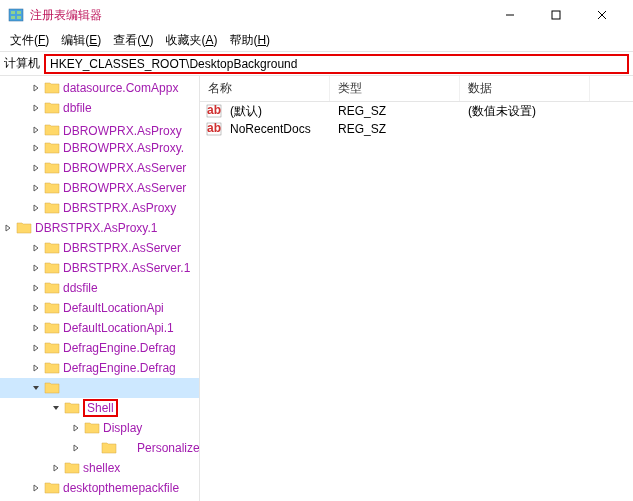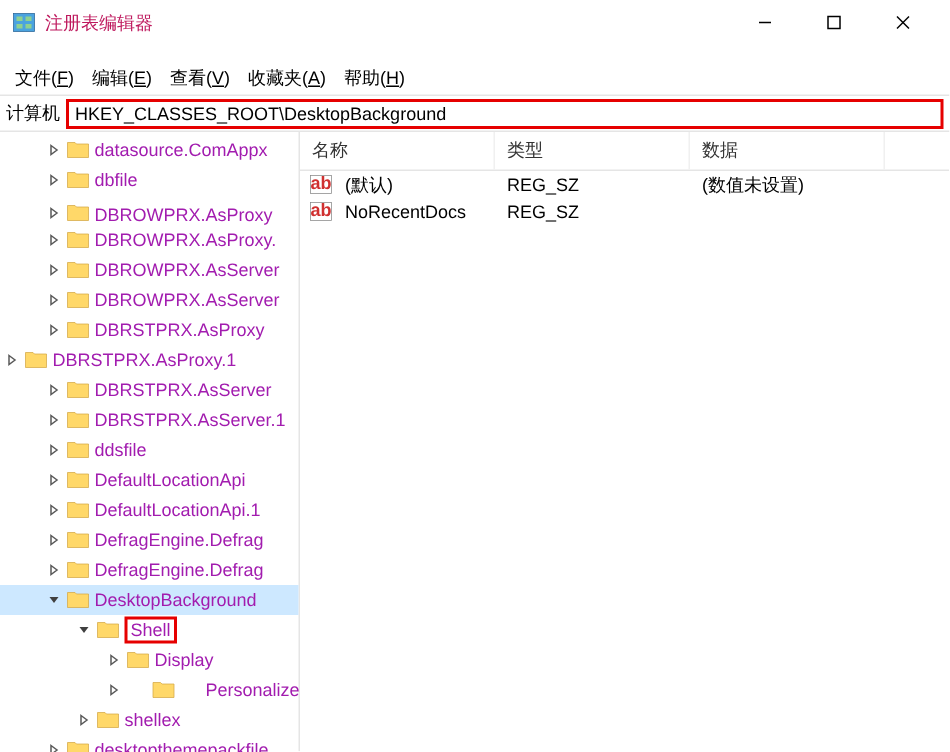--- a/index.html
+++ b/index.html
@@ -2,21 +2,21 @@
 <html><head>
 <meta charset="utf-8">
 <style>
 * { margin: 0; padding: 0; box-sizing: border-box; font-family: "Microsoft YaHei", "Segoe UI", sans-serif; font-size: 12px; }
 body { width: 633px; height: 501px; background: #fff; overflow: hidden; display: flex; flex-direction: column; }
 .title-bar { height: 30px; display: flex; align-items: center; padding: 0 8px; background: #fff; }
 .title-bar .icon { width: 16px; height: 16px; margin-right: 6px; display: inline-flex; }
 .title-bar .title { flex: 1; color: #be185d; }
 .title-bar .win-btns { display: flex; }
 .win-btn { width: 46px; height: 30px; display: flex; align-items: center; justify-content: center; cursor: pointer; }
-.menu-bar { height: 22px; display: flex; align-items: center; padding: 0 4px; border-bottom: 1px solid #e5e5e5; margin-top: 12px; }
+.menu-bar { height: 22px; display: flex; align-items: center; padding: 0 4px; border-bottom: 1px solid #e5e5e5; }
 .menu-item { padding: 2px 6px; cursor: pointer; }
 .menu-key { text-decoration: underline; }
 .addr-bar { height: 24px; display: flex; align-items: center; padding: 2px 4px; border-bottom: 1px solid #e5e5e5; }
 .addr-lbl { margin-right: 4px; }
 .addr-path { flex: 1; padding: 1px 4px; border: 2px solid #e60000; background: #fff; }
 .work { flex: 1; display: flex; overflow: hidden; }
 .tree-panel { width: 200px; border-right: 1px solid #e5e5e5; overflow-y: auto; overflow-x: hidden; padding: 2px 0; }
 .tree-item { height: 20px; display: flex; align-items: center; white-space: nowrap; cursor: pointer; }
 .tree-item.selected { background: #cde8ff; }
 .exp { width: 16px; height: 16px; display: inline-flex; align-items: center; justify-content: center; flex-shrink: 0; color: #5a5a5a; }
@@ -282,21 +282,20 @@
         <span class="exp">
           <svg viewBox="0 0 8 8">
             <path d="M1 2 L7 2 L4 6 Z" fill="#404040"></path>
           </svg>
         </span>
         <span class="folder-ico">
           <svg viewBox="0 0 16 16">
             <path d="M1 3 L6 3 L7 4 L15 4 L15 13 L1 13 Z" fill="#ffd869" stroke="#d4a847" stroke-width="0.5"></path>
           </svg>
         </span>
-        <span class="tree-label">DesktopBackground</span>
       </div>
       <div class="tree-item" style="padding-left: 48px;">
         <span class="exp">
           <svg viewBox="0 0 8 8">
             <path d="M1 2 L7 2 L4 6 Z" fill="#404040"></path>
           </svg>
         </span>
         <span class="folder-ico">
           <svg viewBox="0 0 16 16">
             <path d="M1 3 L6 3 L7 4 L15 4 L15 13 L1 13 Z" fill="#ffd869" stroke="#d4a847" stroke-width="0.5"></path>

